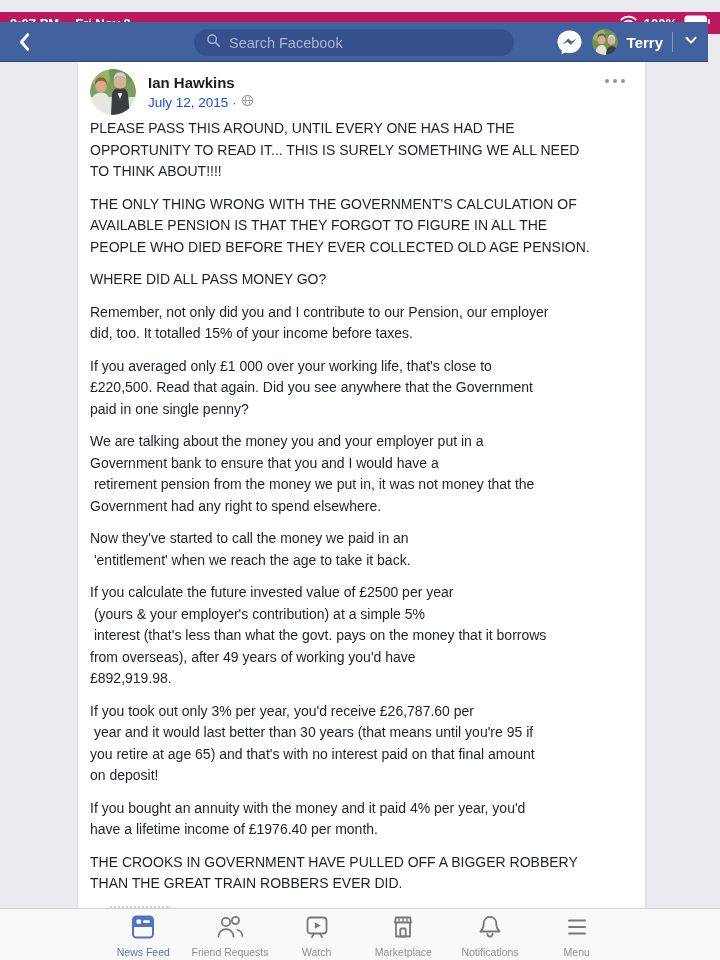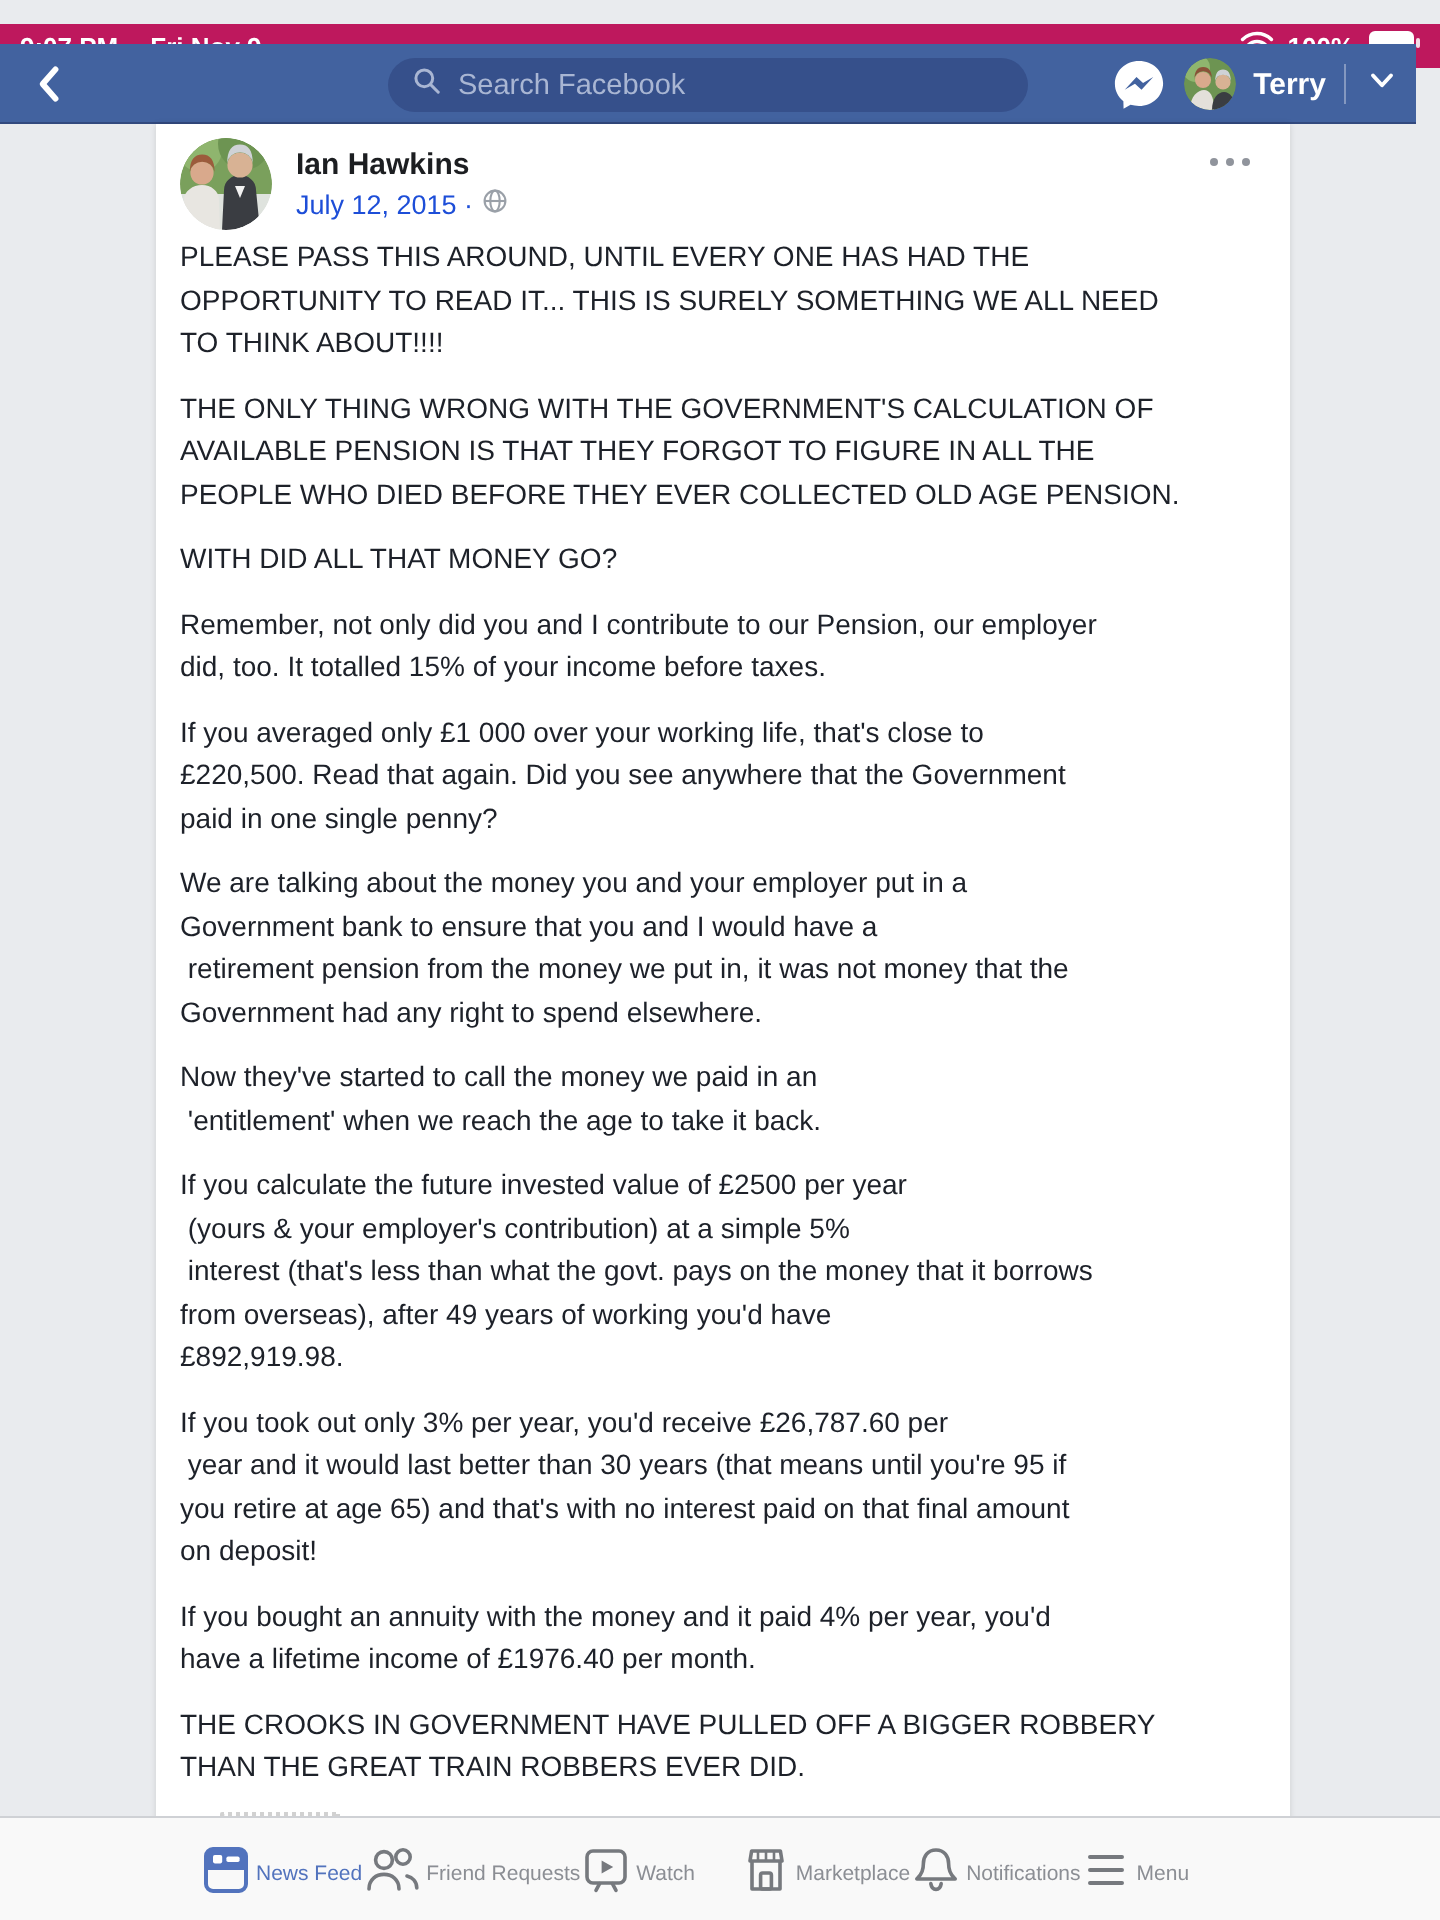--- a/index.html
+++ b/index.html
@@ -59,21 +59,21 @@
   .partial-line {
     height:6px; overflow:hidden; margin-left:20px; width:60px; opacity:.45;
     border-top:2px dotted #9a9a9a; border-radius:1px;
   }
   
   .tab-bar {
     position:absolute; bottom:0; left:0; right:0; height:52px;
     background:#f9f9f9; border-top:1px solid #cfd1d5;
     display:flex; padding:5px 100px 0;
   }
-  .tab { flex:1; display:flex; flex-direction:row; align-items:center; gap:2px; cursor:pointer; }
+  .tab { flex:1; display:flex; flex-direction:column; align-items:center; gap:2px; cursor:pointer; }
   .tab .lbl { font-size:10.5px; color:#8b8e94; white-space:nowrap; }
   .tab.active .lbl { color:#5273bd; }
 </style>
 </head>
 <body>
 
 <div class="screen">
 
   <div class="status-bar">
     <div class="status-left">
@@ -199,21 +199,21 @@
       <div class="post-body">
 
           <p class="para">PLEASE PASS THIS AROUND, UNTIL EVERY ONE HAS HAD THE
 OPPORTUNITY TO READ IT... THIS IS SURELY SOMETHING WE ALL NEED
 TO THINK ABOUT!!!!</p>
 
           <p class="para">THE ONLY THING WRONG WITH THE GOVERNMENT'S CALCULATION OF
 AVAILABLE PENSION IS THAT THEY FORGOT TO FIGURE IN ALL THE
 PEOPLE WHO DIED BEFORE THEY EVER COLLECTED OLD AGE PENSION.</p>
 
-          <p class="para">WITH DID ALL THAT MONEY GO?</p>
+          <p class="para">WHERE DID ALL PASS MONEY GO?</p>
 
           <p class="para">Remember, not only did you and I contribute to our Pension, our employer
 did, too. It totalled 15% of your income before taxes.</p>
 
           <p class="para">If you averaged only £1 000 over your working life, that's close to
 £220,500. Read that again. Did you see anywhere that the Government
 paid in one single penny?</p>
 
           <p class="para">We are talking about the money you and your employer put in a
 Government bank to ensure that you and I would have a

